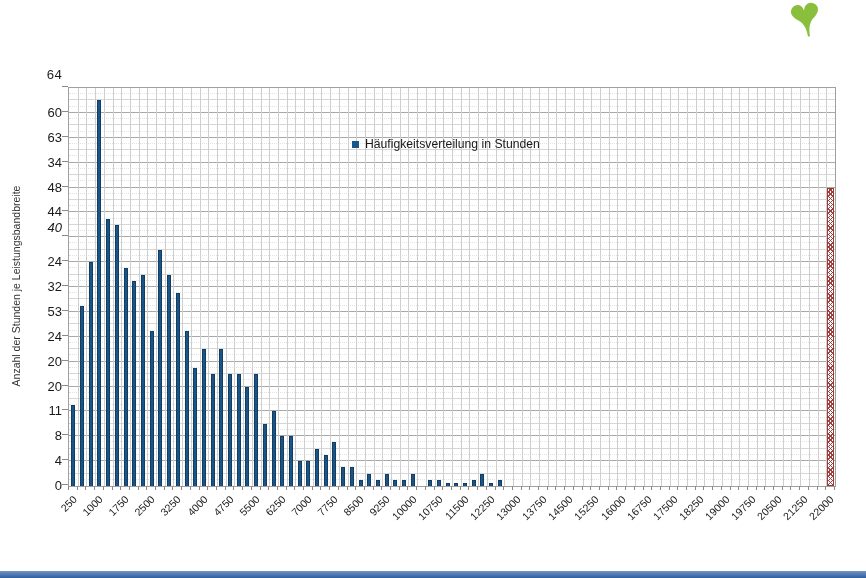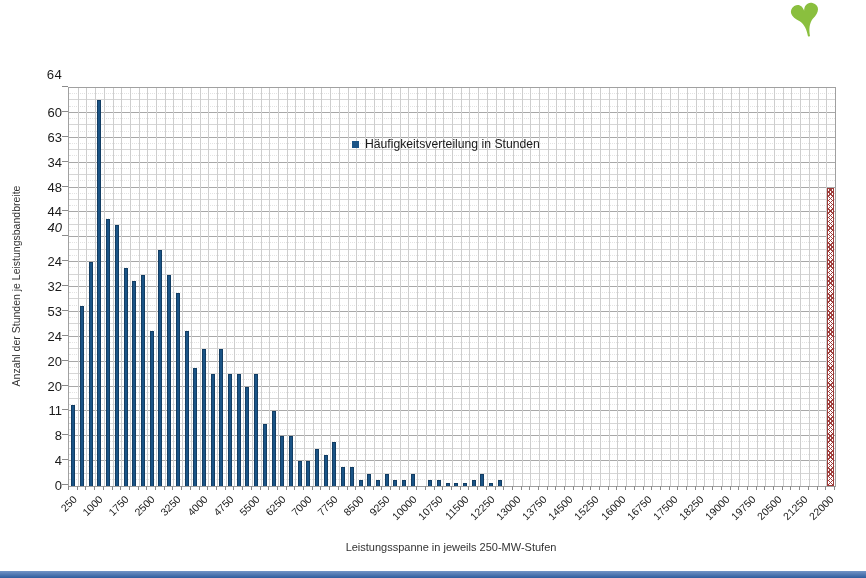--- a/index.html
+++ b/index.html
@@ -432,16 +432,15 @@
       <div class="xlab" style="top: 493px; right: 221.148px;">16750</div>
       <div class="xlab" style="top: 493px; right: 195.034px;">17500</div>
       <div class="xlab" style="top: 493px; right: 168.92px;">18250</div>
       <div class="xlab" style="top: 493px; right: 142.807px;">19000</div>
       <div class="xlab" style="top: 493px; right: 116.693px;">19750</div>
       <div class="xlab" style="top: 493px; right: 90.5795px;">20500</div>
       <div class="xlab" style="top: 493px; right: 64.4659px;">21250</div>
       <div class="xlab" style="top: 493px; right: 38.3523px;">22000</div>
     </div>
 
-  <div class="xtitle">Leistungsspanne in jeweils 250-MW-Stufen</div>
 
   <div class="bottom-strip"></div>
 </div>
 
 </body></html>

